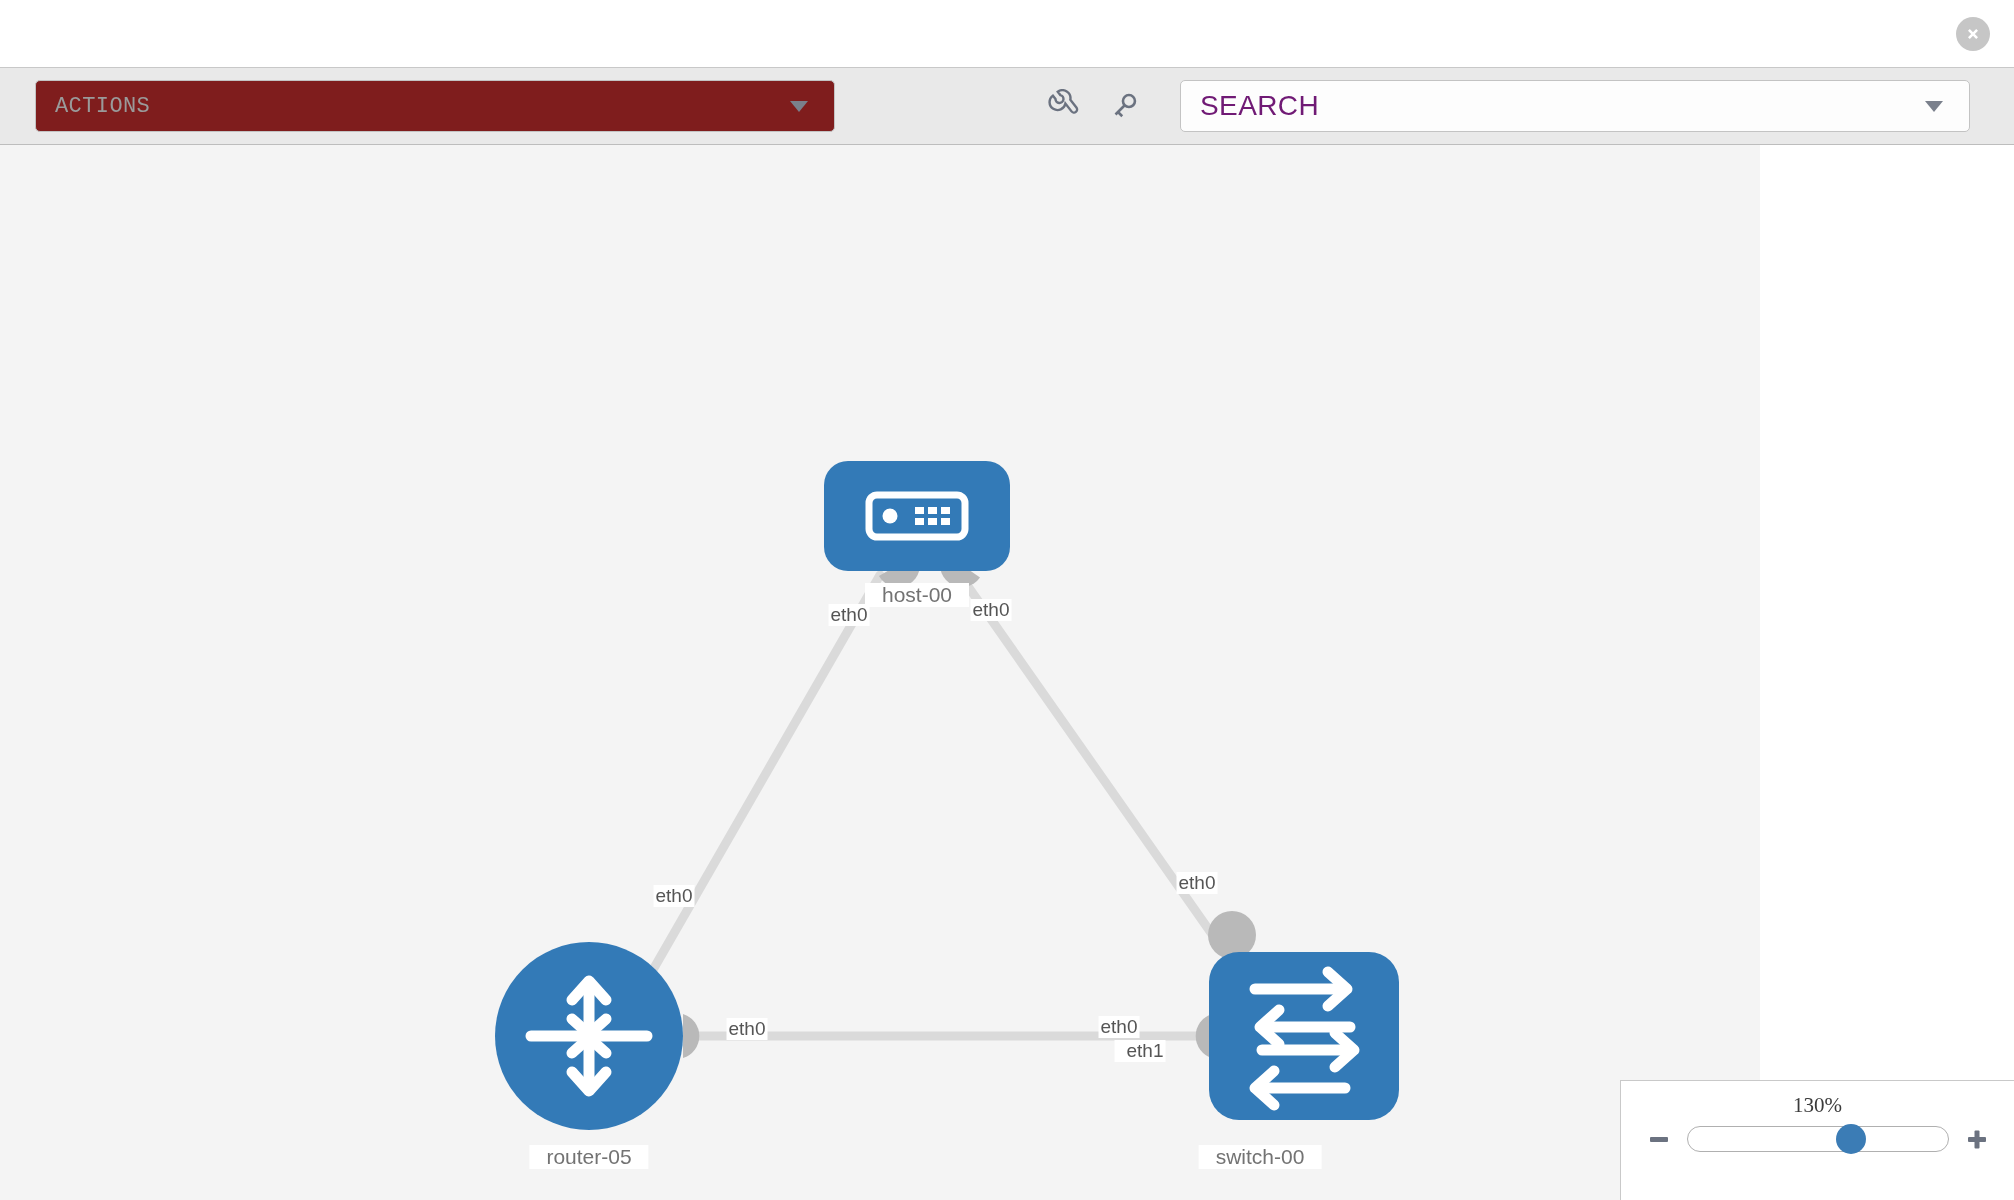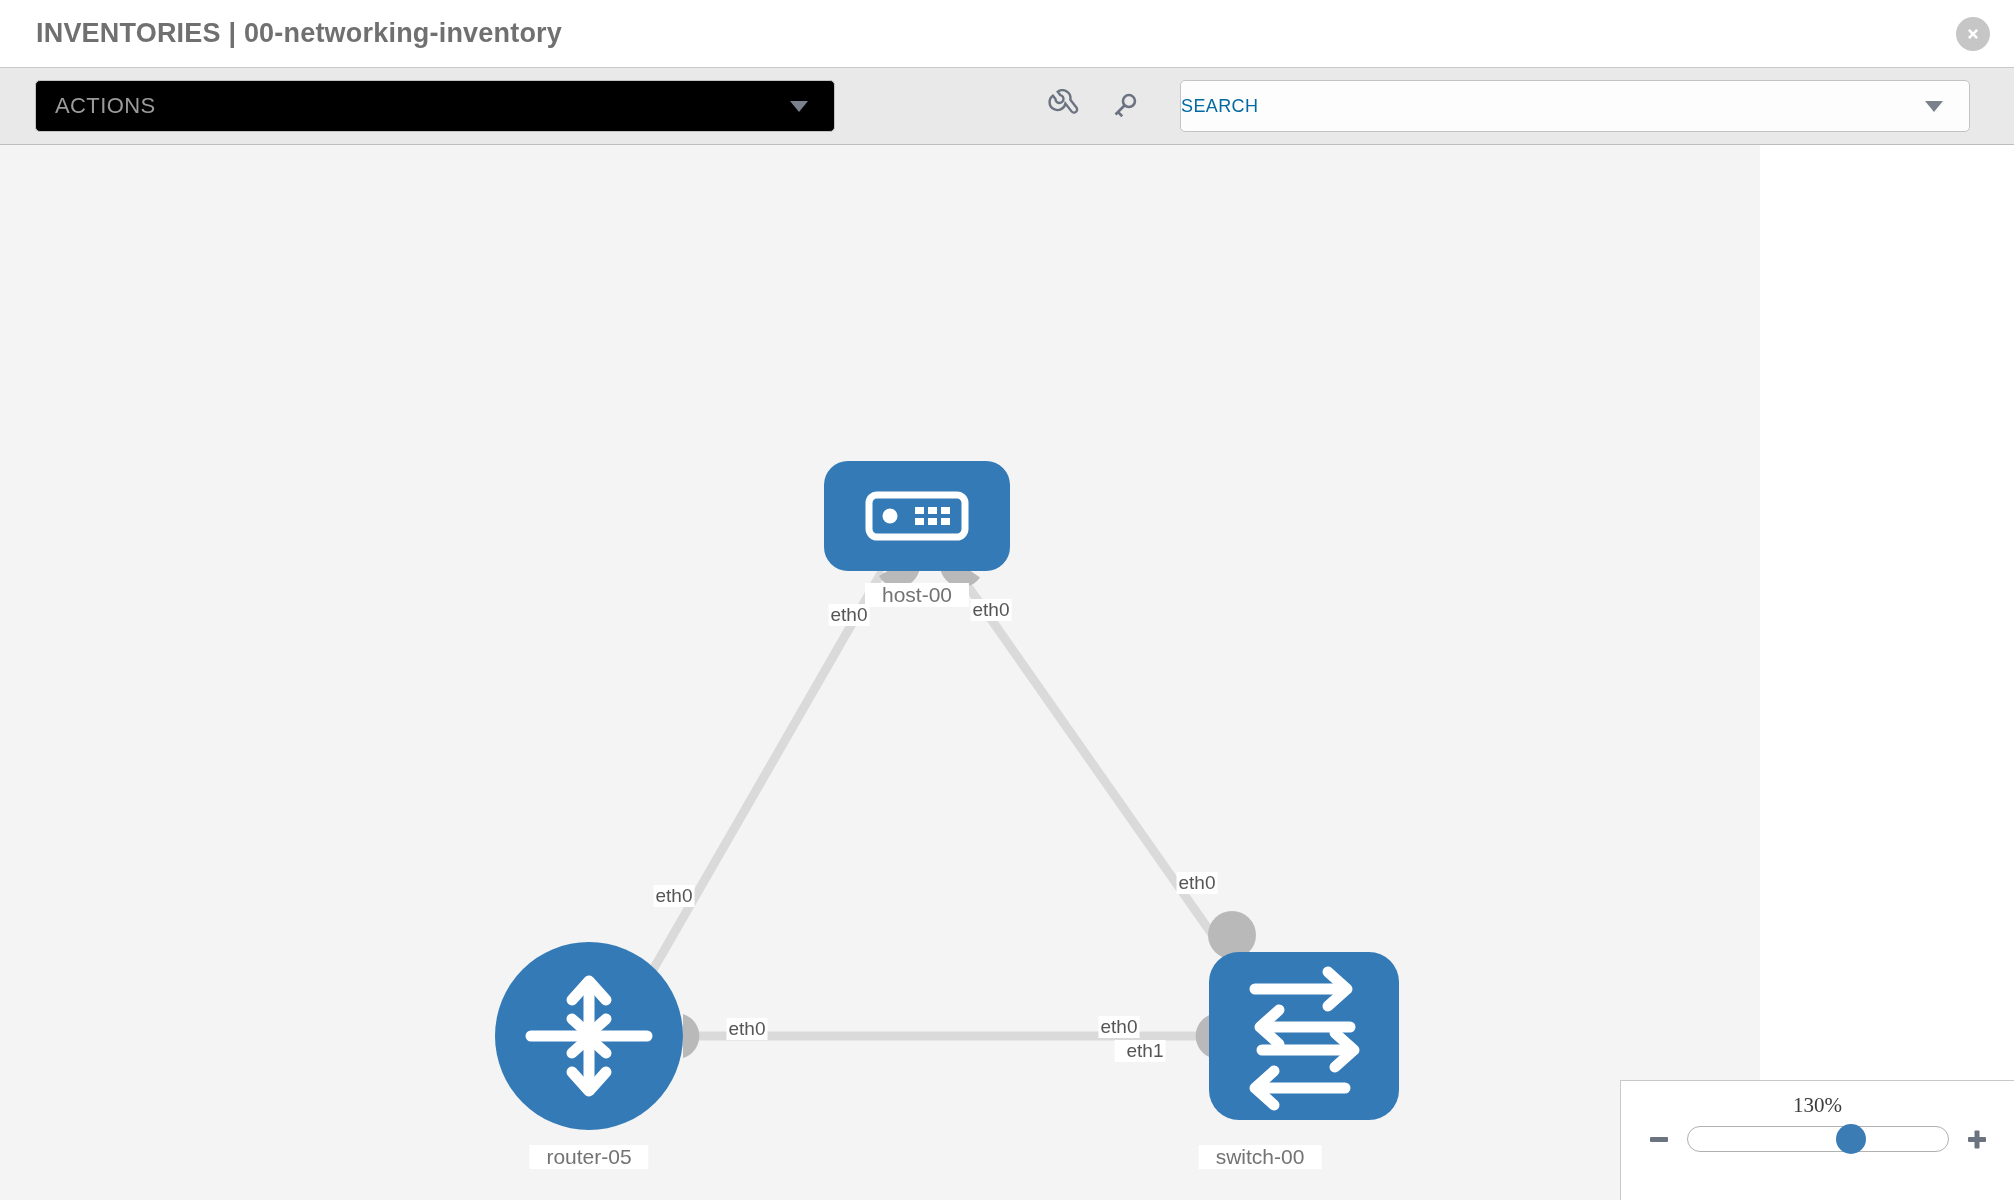--- a/index.html
+++ b/index.html
@@ -47,27 +47,28 @@
     height: 77px;
     background: #e9e9e9;
     border-bottom: 1px solid #bdbdbd;
     display: flex;
     align-items: center;
   }
   .actions-select {
     margin-left: 35px;
     width: 800px;
     height: 52px;
-    background: #000000;
+    background: #7f1d1d;
     border: 1px solid #c3c3c3;
     border-radius: 5px;
     display: flex;
     align-items: center;
     position: relative;
     cursor: pointer;
+    font-family: Liberation Mono, monospace;
   }
   .actions-select .label {
     margin-left: 19px;
     font-size: 22px;
     color: #9a9a9a;
     letter-spacing: 0.4px;
   }
   .caret {
     position: absolute;
     right: 26px;
@@ -89,22 +90,23 @@
     width: 790px;
     height: 52px;
     background: #fdfdfd;
     border: 1px solid #c3c3c3;
     border-radius: 5px;
     display: flex;
     align-items: center;
     cursor: text;
   }
   .search-box .label {
-    font-size: 18px;
-    color: #0369a1;
+    margin-left: 19px;
+    font-size: 28px;
+    color: #701a75;
     letter-spacing: 0.4px;
   }
 
   
   .canvas {
     position: relative;
     width: 1760px;
     height: 1055px;
     background: #f4f4f4;
     overflow: hidden;
@@ -179,21 +181,20 @@
     border-radius: 50%;
     background: #3b7cb5;
     transform: translate(-50%, -50%);
     cursor: grab;
   }
 </style>
 </head>
 <body>
 
 <div class="header">
-  <div class="page-title">INVENTORIES | 00-networking-inventory</div>
   <div class="close-btn">
     <svg width="22" height="22" viewBox="0 0 22 22">
       <path d="M6 7.8 L7.8 6 L11 9.2 L14.2 6 L16 7.8 L12.8 11 L16 14.2 L14.2 16 L11 12.8 L7.8 16 L6 14.2 L9.2 11 Z" fill="#ffffff"></path>
     </svg>
   </div>
 </div>
 
 <div class="toolbar">
 
   <div class="actions-select">

